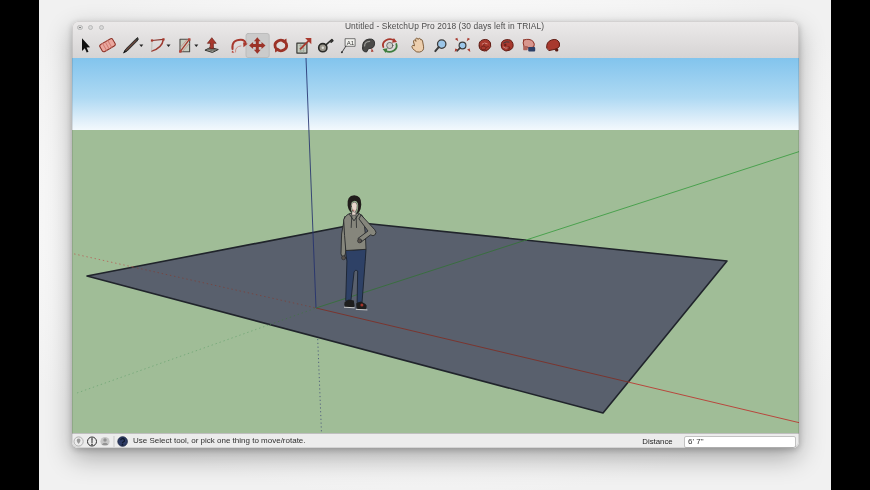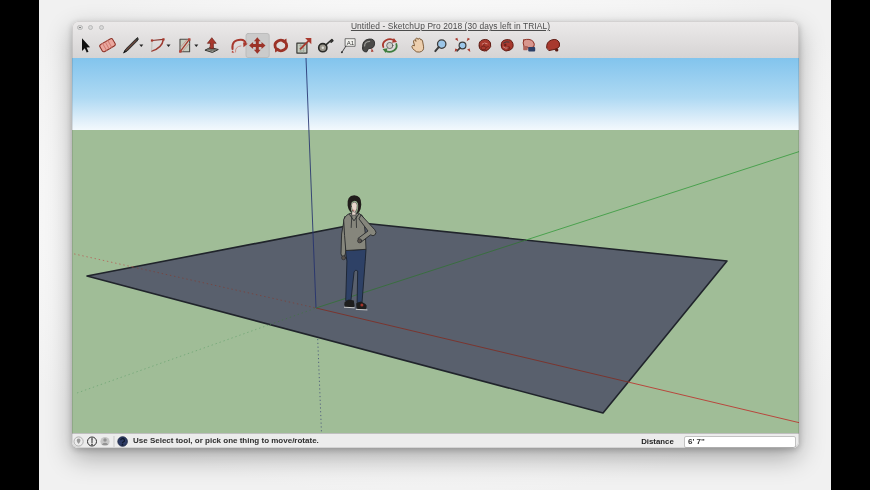--- a/index.html
+++ b/index.html
@@ -9,28 +9,28 @@
         background:radial-gradient(ellipse 62% 58% at 50% 44%, #ffffff 0%, #fcfcfc 55%, #f1f1f1 100%);}
   #win{position:absolute;left:72px;top:21px;width:727px;height:427px;border-radius:6px;
        background:#e9e9e9;box-shadow:0 10px 26px rgba(0,0,0,0.30), 0 2px 6px rgba(0,0,0,0.22);
        overflow:hidden;}
   #titlebar{position:absolute;left:0;top:0;width:727px;height:37px;
        background:linear-gradient(#eceaea,#d6d4d4);border-bottom:1px solid #b4b4b4;border-radius:6px 6px 0 0;}
   .tl{position:absolute;top:3.8px;width:5.4px;height:5.4px;border-radius:50%;
       background:#d8d8d8;border:1px solid #b9b9b9;box-sizing:border-box;}
   #tl1{left:5.3px;} #tl2{left:16.1px;} #tl3{left:26.6px;}
   #tl1::after{content:"";position:absolute;left:0.95px;top:0.95px;width:1.7px;height:1.7px;background:#777;border-radius:50%;}
-  #title{position:absolute;left:15px;top:1.2px;width:727px;text-align:center;
-         font-size:8.4px;line-height:9px;color:#4c4c4c;letter-spacing:0.1px;text-decoration:underline;}
+  #title{position:absolute;left:9px;top:1.2px;width:727px;text-align:center;
+         font-size:8.4px;line-height:9px;color:#4c4c4c;letter-spacing:0.1px;}
   #toolbar{position:absolute;left:0;top:12px;width:727px;height:25px;}
   #viewport{position:absolute;left:0;top:37px;width:727px;height:375px;}
   #winborder{position:absolute;left:0;top:0;width:727px;height:427px;border-radius:6px;
        box-shadow:inset 0 0 0 1px rgba(0,0,0,0.10);z-index:9;pointer-events:none;}
   #statusbar{position:absolute;left:0;top:412px;width:727px;height:15px;
-       background:#ececec;border-top:1px solid #bfbfbf;box-sizing:content-box;font-weight:bold;}
+       background:#ececec;border-top:1px solid #bfbfbf;box-sizing:content-box;}
   #sbtext{position:absolute;left:61px;top:2.2px;font-size:8px;color:#2e2e2e;}
   #dist{position:absolute;right:46px;top:2.6px;font-size:8.7px;color:#1e1e1e;}
   #distbox{position:absolute;left:612px;top:2.2px;width:107px;height:9.5px;background:#fff;
        border:1px solid #c2c2c2;border-radius:2px;font-size:8px;color:#333;padding:0 0 0 3px;line-height:9.5px;}
 </style>
 </head>
 <body>
 <div id="desk"></div>
 <div id="win">
   <div id="titlebar">

